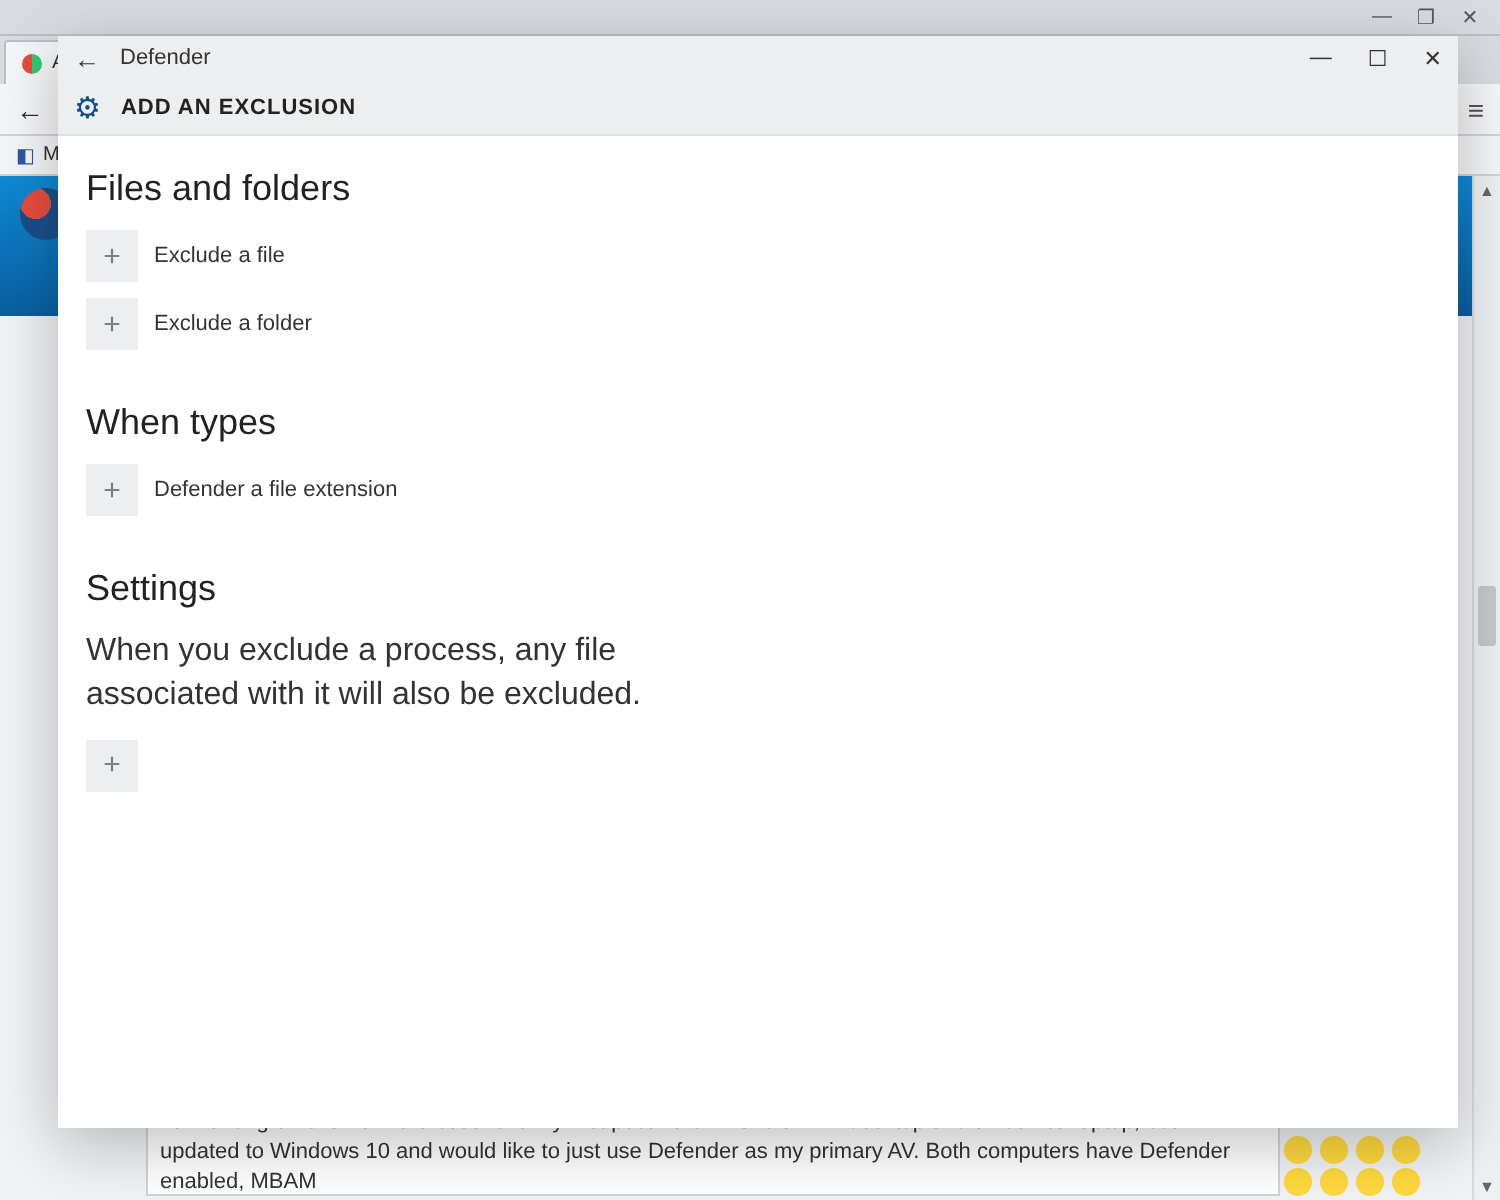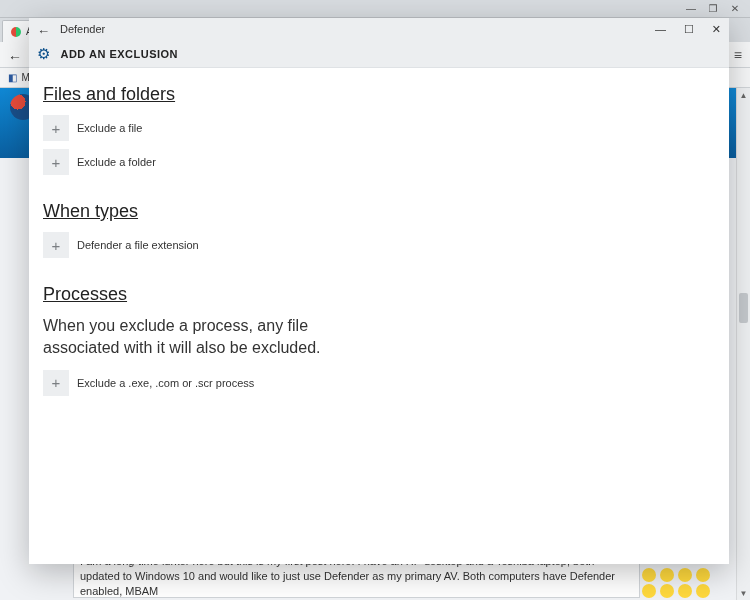--- a/index.html
+++ b/index.html
@@ -44,21 +44,21 @@
     .settings-back { font-size: 13px; color: #333; }
     .title-controls { margin-left: auto; display: flex; gap: 18px; }
     .tctl { font-size: 11px; color: #333; }
     
     .settings-header { height: 28px; background: #eceef0; display: flex; align-items: center; padding: 0 8px; gap: 10px; border-bottom: 1px solid #dfe2e5; }
     .gear { color: #0b4f8a; font-size: 15px; }
     .header-title { font-size: 11px; font-weight: 700; letter-spacing: 0.5px; color: #222; }
     
     .settings-body { flex: 1; background: #fff; padding: 16px 14px; overflow: auto; }
     .section { margin-bottom: 26px; }
-    .section-title { font-size: 18px; font-weight: 400; color: #222; margin-bottom: 10px; text-decoration: underline; }
+    .section-title { font-size: 18px; font-weight: 400; color: #222; margin-bottom: 10px; }
     .section-desc { font-size: 16px; color: #333; line-height: 1.4; margin-bottom: 10px; max-width: 300px; }
     .exclusion-btn { display: flex; align-items: center; gap: 8px; margin-bottom: 8px; cursor: pointer; }
     .plus-box { width: 26px; height: 26px; background: #eceef0; display: flex; align-items: center; justify-content: center; color: #7a7e82; font-size: 15px; font-weight: 300; }
     .exclusion-label { font-size: 11px; color: #333; }
   </style>
 </head>
 <body>
 
 <div class="browser-bar">
   <div class="browser-btn">—</div>
@@ -141,22 +141,21 @@
 
     <div class="section">
       <div class="section-title">When types</div>
       <div class="exclusion-btn">
         <div class="plus-box">+</div>
         <span class="exclusion-label">Defender a file extension</span>
       </div>
     </div>
 
     <div class="section">
-      <div class="section-title">Processes</div>
+      <div class="section-title">Settings</div>
       <div class="section-desc">When you exclude a process, any file associated with it will also be excluded.</div>
       <div class="exclusion-btn">
         <div class="plus-box">+</div>
-        <span class="exclusion-label">Exclude a .exe, .com or .scr process</span>
       </div>
     </div>
 
   </div>
 </div>
 
 </body></html>

